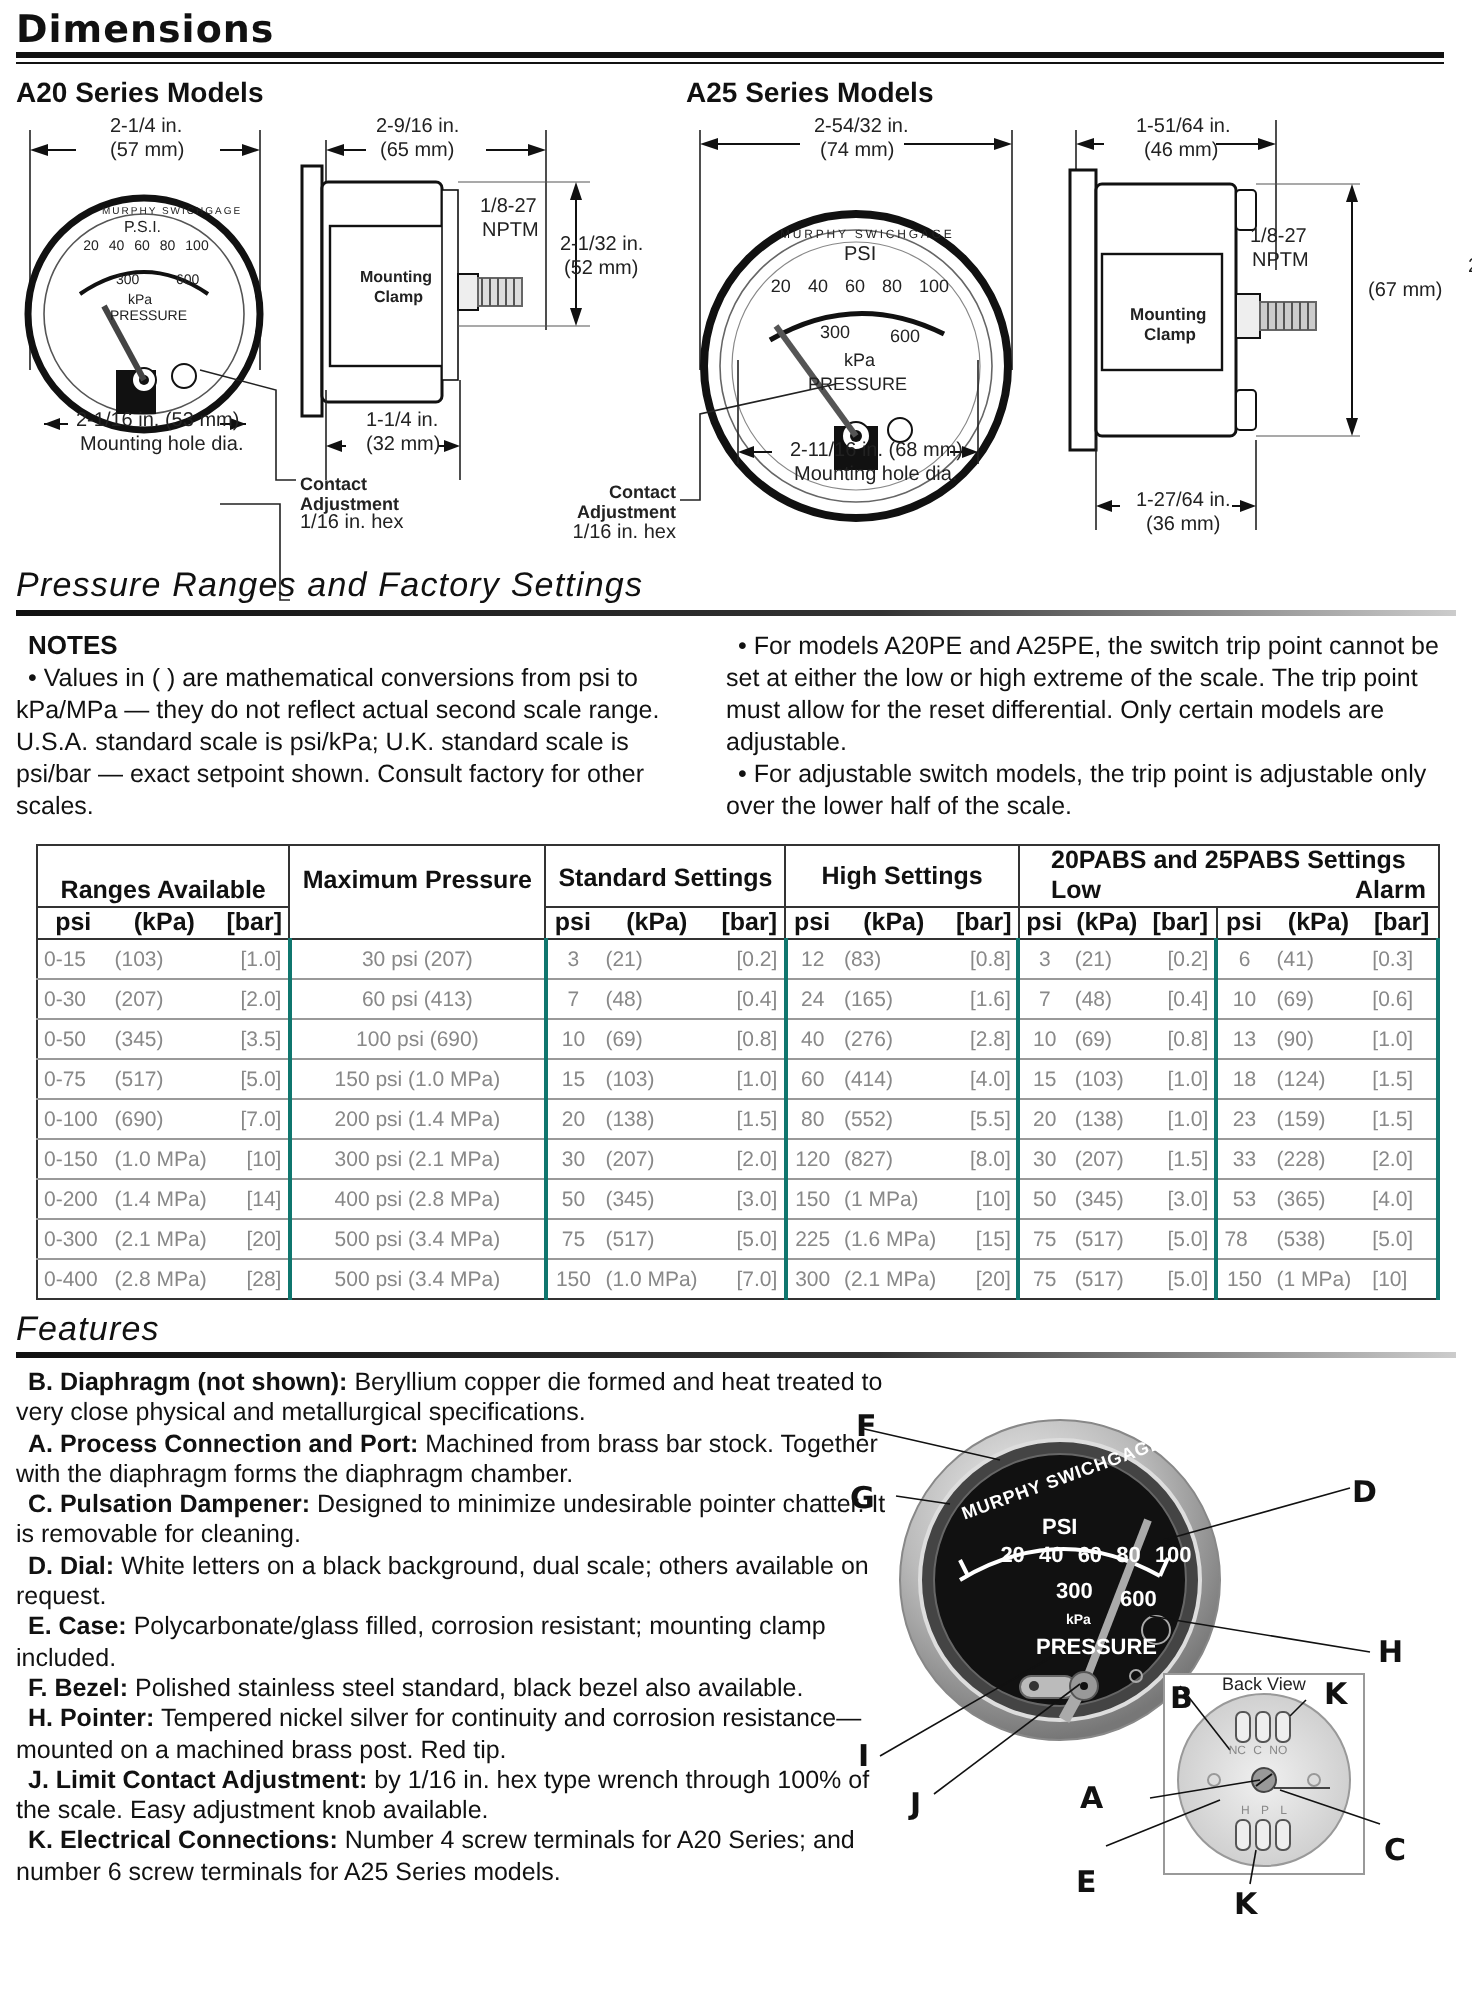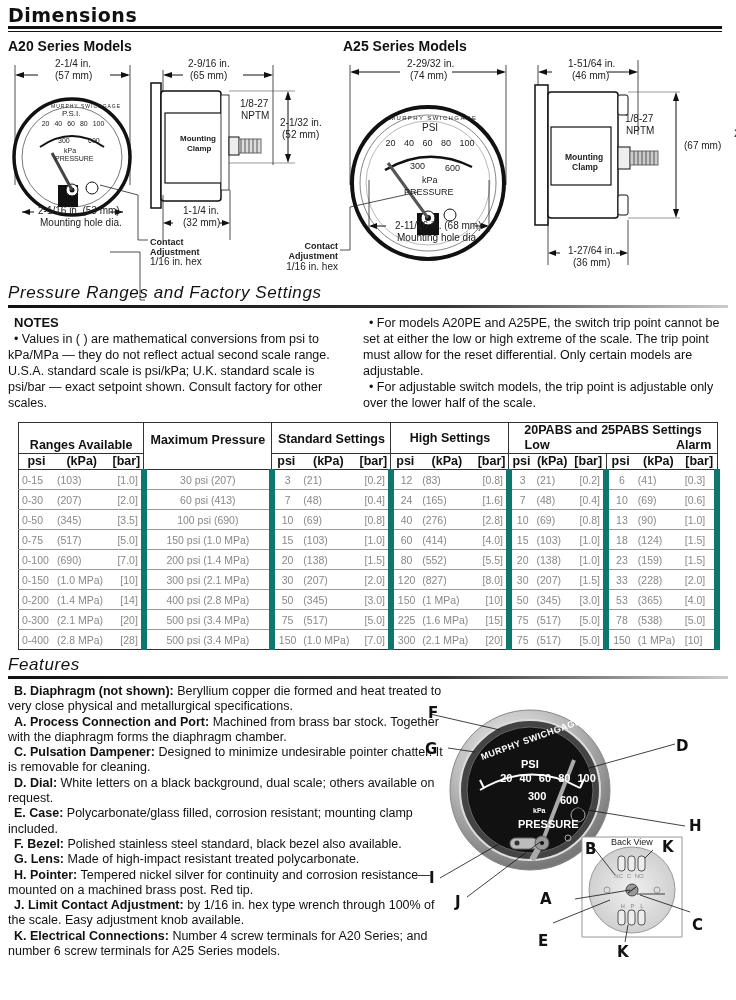--- a/index.html
+++ b/index.html
@@ -20,21 +20,21 @@
   svg.drawing { position: absolute; overflow: visible; }
 
   .notes { position: absolute; font-size: 12.5px; line-height: 16px; color: #111; }
   .notes .ttl { font-weight: bold; font-size: 13px; padding-left: 6px; }
   .notes p { text-indent: 6px; }
 
   table.ranges { position: absolute; left: 18px; top: 422px; width: 702px; border-collapse: collapse; font-size: 11px; }
   table.ranges th { font-weight: bold; font-size: 12.5px; color: #111; border: 1px solid #333; padding: 0 2px; text-align: center; line-height: 15px; }
   table.ranges td { color: #888; border-top: 1px solid #999; border-bottom: 1px solid #999; height: 20px; padding: 0 3px; font-size: 10.5px; font-weight: 300; }
   table.ranges td.l-edge { border-left: 1px solid #333; }
-  table.ranges td.r-edge { border-right: 6px solid #0f766e; }
+  table.ranges td.r-edge { border-right: 2px solid #0f766e; }
   table.ranges td.c { text-align: center; }
   table.ranges td.rt { text-align: right; }
   table.ranges tr.last td { border-bottom: 1px solid #333; }
 
   .features { position: absolute; left: 8px; top: 684px; width: 440px; font-size: 12.5px; line-height: 15.3px; }
   .features p { text-indent: 6px; }
   .features b { font-weight: bold; }
 
   .callout { position: absolute; font-family: "DejaVu Sans", sans-serif; font-weight: bold; font-size: 15px; color: #111; }
 </style>
@@ -142,21 +142,21 @@
   <circle cx="88" cy="128" r="76" fill="#fff" stroke="#111" stroke-width="4"></circle>
   <circle cx="88" cy="128" r="68" fill="#fff" stroke="#666" stroke-width="0.8"></circle>
   <circle cx="88" cy="128" r="62" fill="#fff" stroke="#888" stroke-width="0.6"></circle>
   <path d="M45,115 Q88,90 132,112" fill="none" stroke="#111" stroke-width="2.5"></path>
   <rect x="77" y="158" width="22" height="22" fill="#111"></rect>
   <circle cx="88" cy="163" r="7" fill="#fff" stroke="#111"></circle>
   <circle cx="88" cy="163" r="3" fill="#111"></circle>
   <circle cx="110" cy="160" r="6" fill="#fff" stroke="#111"></circle>
   <line x1="88" y1="163" x2="48" y2="108" stroke="#555" stroke-width="3"></line>
 </svg>
-<div class="dim" style="left:407px;top:58px;">2-29/32 in.</div>
+<div class="dim" style="left:407px;top:58px;">2-54/32 in.</div>
 <div class="dim" style="left:410px;top:70px;">(74 mm)</div>
 <div class="dim" style="left:390px;top:112px;font-size:6px;letter-spacing:1.4px;">MURPHY SWICHGAGE</div>
 <div class="dim" style="left:422px;top:122px;font-size:10px;">PSI</div>
 <div class="dim" style="left:380px;top:137px;font-size:9px;width:100px;word-spacing:6px;">
   <span>20</span> <span>40</span> <span>60</span> <span>80</span> <span>100</span>
 </div>
 <div class="dim" style="left:410px;top:160px;font-size:9px;">300</div>
 <div class="dim" style="left:445px;top:162px;font-size:9px;">600</div>
 <div class="dim" style="left:422px;top:174px;font-size:9px;">kPa</div>
 <div class="dim" style="left:404px;top:186px;font-size:9px;">PRESSURE</div>
@@ -398,21 +398,21 @@
         <td class="c l-edge r-edge">500 psi (3.4 MPa)</td>
         <td class="l-edge" style="text-align: center;">75</td>
         <td class="">(517)</td>
         <td class="rt r-edge">[5.0]</td>
         <td class="l-edge" style="text-align: center;">225</td>
         <td class="">(1.6 MPa)</td>
         <td class="rt r-edge">[15]</td>
         <td class="l-edge" style="text-align: center;">75</td>
         <td class="">(517)</td>
         <td class="rt r-edge">[5.0]</td>
-        <td class="l-edge" style="text-align: center;">78</td>
+        <td class="l-edge" style="">78</td>
         <td class="">(538)</td>
         <td class="r-edge">[5.0]</td>
       </tr>
       <tr class="last">
         <td class="l-edge">0-400</td>
         <td class="">(2.8 MPa)</td>
         <td class="rt r-edge">[28]</td>
         <td class="c l-edge r-edge">500 psi (3.4 MPa)</td>
         <td class="l-edge" style="text-align: center;">150</td>
         <td class="">(1.0 MPa)</td>
@@ -433,21 +433,20 @@
 <div class="h-section" style="top:655px;">Features</div>
 <div class="rule-grad" style="top:676px;"></div>
 
 <div class="features" id="features-list">
     <p><b>B. Diaphragm (not shown):</b><span> Beryllium copper die formed and heat treated to very close physical and metallurgical specifications.</span></p>
     <p><b>A. Process Connection and Port:</b><span> Machined from brass bar stock. Together with the diaphragm forms the diaphragm chamber.</span></p>
     <p><b>C. Pulsation Dampener:</b><span> Designed to minimize undesirable pointer chatter. It is removable for cleaning.</span></p>
     <p><b>D. Dial:</b><span> White letters on a black background, dual scale; others available on request.</span></p>
     <p><b>E. Case:</b><span> Polycarbonate/glass filled, corrosion resistant; mounting clamp included.</span></p>
     <p><b>F. Bezel:</b><span> Polished stainless steel standard, black bezel also available.</span></p>
-    <p><b>G. Lens:</b><span> Made of high-impact resistant treated polycarbonate.</span></p>
     <p><b>H. Pointer:</b><span> Tempered nickel silver for continuity and corrosion resistance—mounted on a machined brass post. Red tip.</span></p>
     <p><b>J. Limit Contact Adjustment:</b><span> by 1/16 in. hex type wrench through 100% of the scale. Easy adjustment knob available.</span></p>
     <p><b>K. Electrical Connections:</b><span> Number 4 screw terminals for A20 Series; and number 6 screw terminals for A25 Series models.</span></p>
   </div>
 
 <svg class="drawing" style="left:440px;top:690px;" width="296" height="300">
   <defs>
     <radialGradient id="bezel" cx="40%" cy="30%" r="70%">
       <stop offset="0%" stop-color="#f4f4f4"></stop>
         <stop offset="55%" stop-color="#bbb"></stop>

